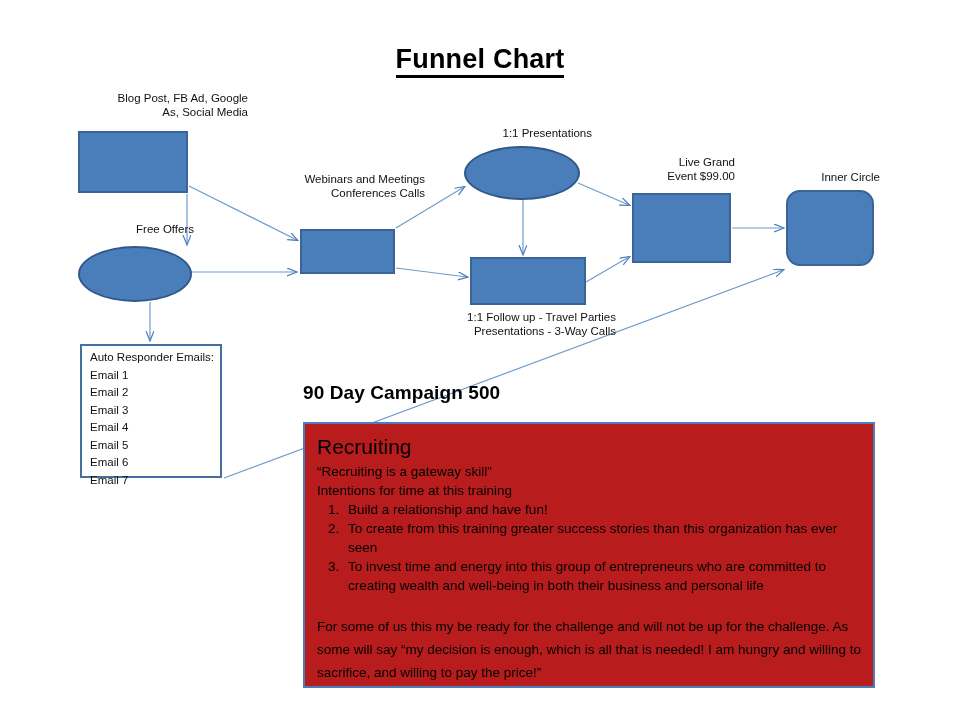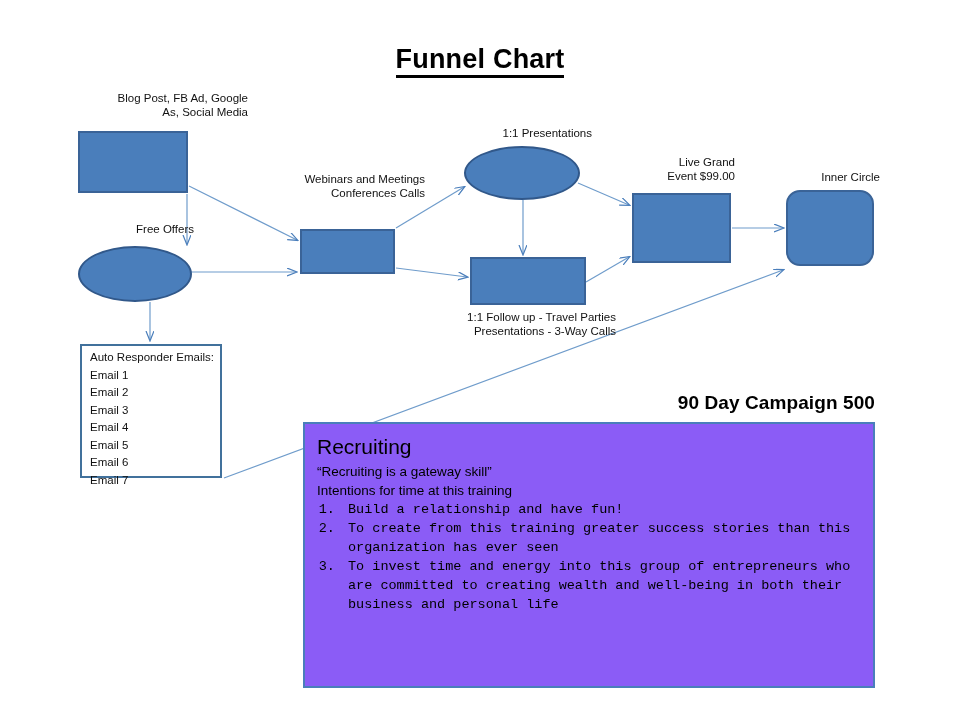--- a/index.html
+++ b/index.html
@@ -70,41 +70,41 @@
 
   .campaign-heading {
     position:absolute;
     font-size:19px;
     font-weight:bold;
     letter-spacing:0.1px;
   }
 
   .recruit-box {
     position:absolute;
-    background:#8b5cf6;
+    background:#b91c1c;
     border:2px solid #4a7ebb;
   }
   .recruit-inner { padding:10px 12px 0 12px; }
   .recruit-title {
     font-size:21px;
     line-height:26px;
     font-weight:normal;
     margin:0 0 2px 0;
   }
   .recruit-line {
     font-size:13.5px;
     line-height:19px;
     margin:0;
   }
   ol.recruit-list {
     margin:0; padding:0 0 0 26px;
     font-size:13.5px;
     line-height:19px;
   }
-  ol.recruit-list li { padding-left:5px; margin:0;font-family:Liberation Mono, monospace; }
+  ol.recruit-list li { padding-left:5px; margin:0; }
   .recruit-para {
     font-size:13.5px;
     line-height:23px;
     margin:20px 0 0 0;
   }
 </style>
 </head>
 <body>
 
 <div id="canvas">
@@ -175,28 +175,29 @@
   <div class="node-label" style="left:440px; top:310px; width:176px;">1:1 Follow up -  Travel Parties
 Presentations  -  3-Way  Calls</div>
 
   <div class="node-label" style="left:625px; top:155px; width:110px;">Live Grand
 Event $99.00</div>
   <div class="shape-rect" style="left:632px; top:193px; width:99px; height:70px;"></div>
 
   <div class="node-label" style="left:780px; top:170px; width:100px;">Inner Circle</div>
   <div class="shape-round" style="left:786px; top:190px; width:88px; height:76px;"></div>
 
-  <div class="campaign-heading" style="left:303px; top:392px; width:572px; text-align:right;">90 Day Campaign 500</div>
+  <div class="campaign-heading" style="left:303px; top:382px; width:572px; text-align:left;">90 Day Campaign 500</div>
 
   <div class="recruit-box" style="left:303px; top:422px; width:572px; height:266px;">
     <div class="recruit-inner">
       <div class="recruit-title">Recruiting</div>
       <p class="recruit-line">“Recruiting is a gateway skill”</p>
       <p class="recruit-line">Intentions for time at this training</p>
       <ol class="recruit-list">
         <li>Build a relationship and have fun!</li>
         <li>To create from  this training greater success stories than this organization has ever seen</li>
         <li>To invest time and energy into this group of entrepreneurs  who  are committed to creating wealth  and well-being in both  their  business and personal life</li>
       </ol>
+      <p class="recruit-para">For some of us this my be ready for the  challenge and will not  be up  for the challenge.  As some will say “my decision is enough,  which  is all that is needed! I am hungry  and willing to sacrifice, and willing to pay the  price!”</p>
     </div>
   </div>
 
 </div>
 
 </body></html>

